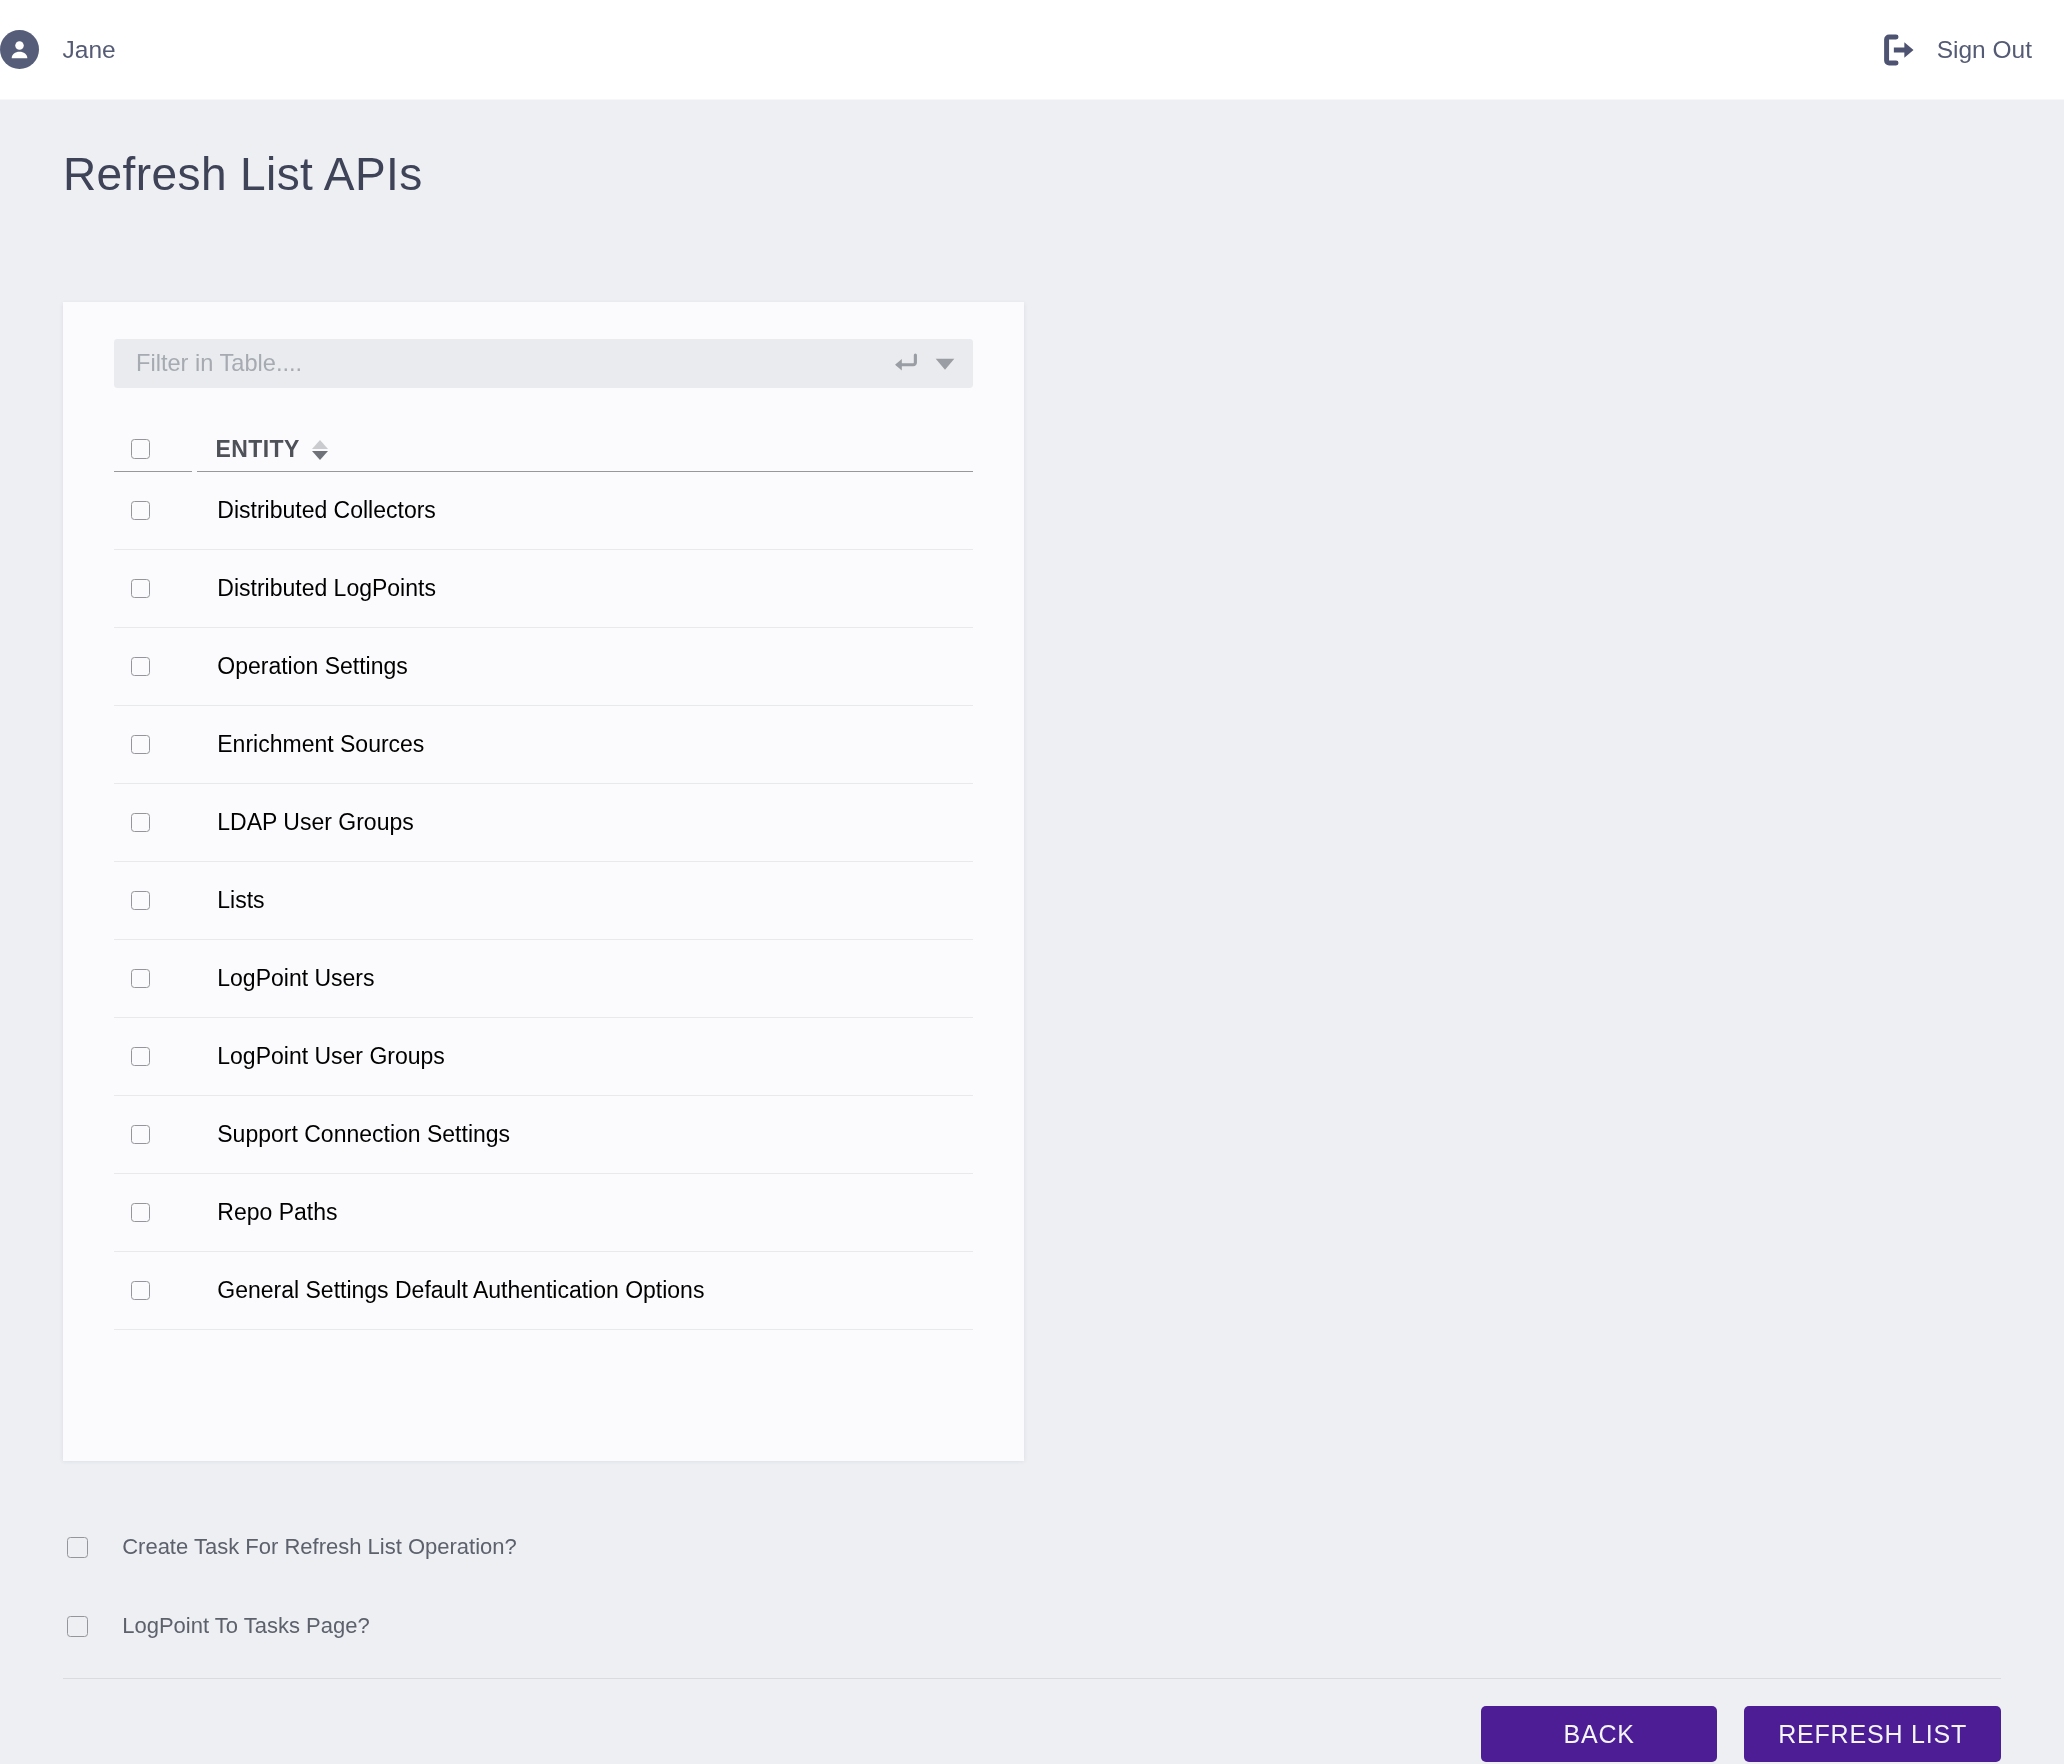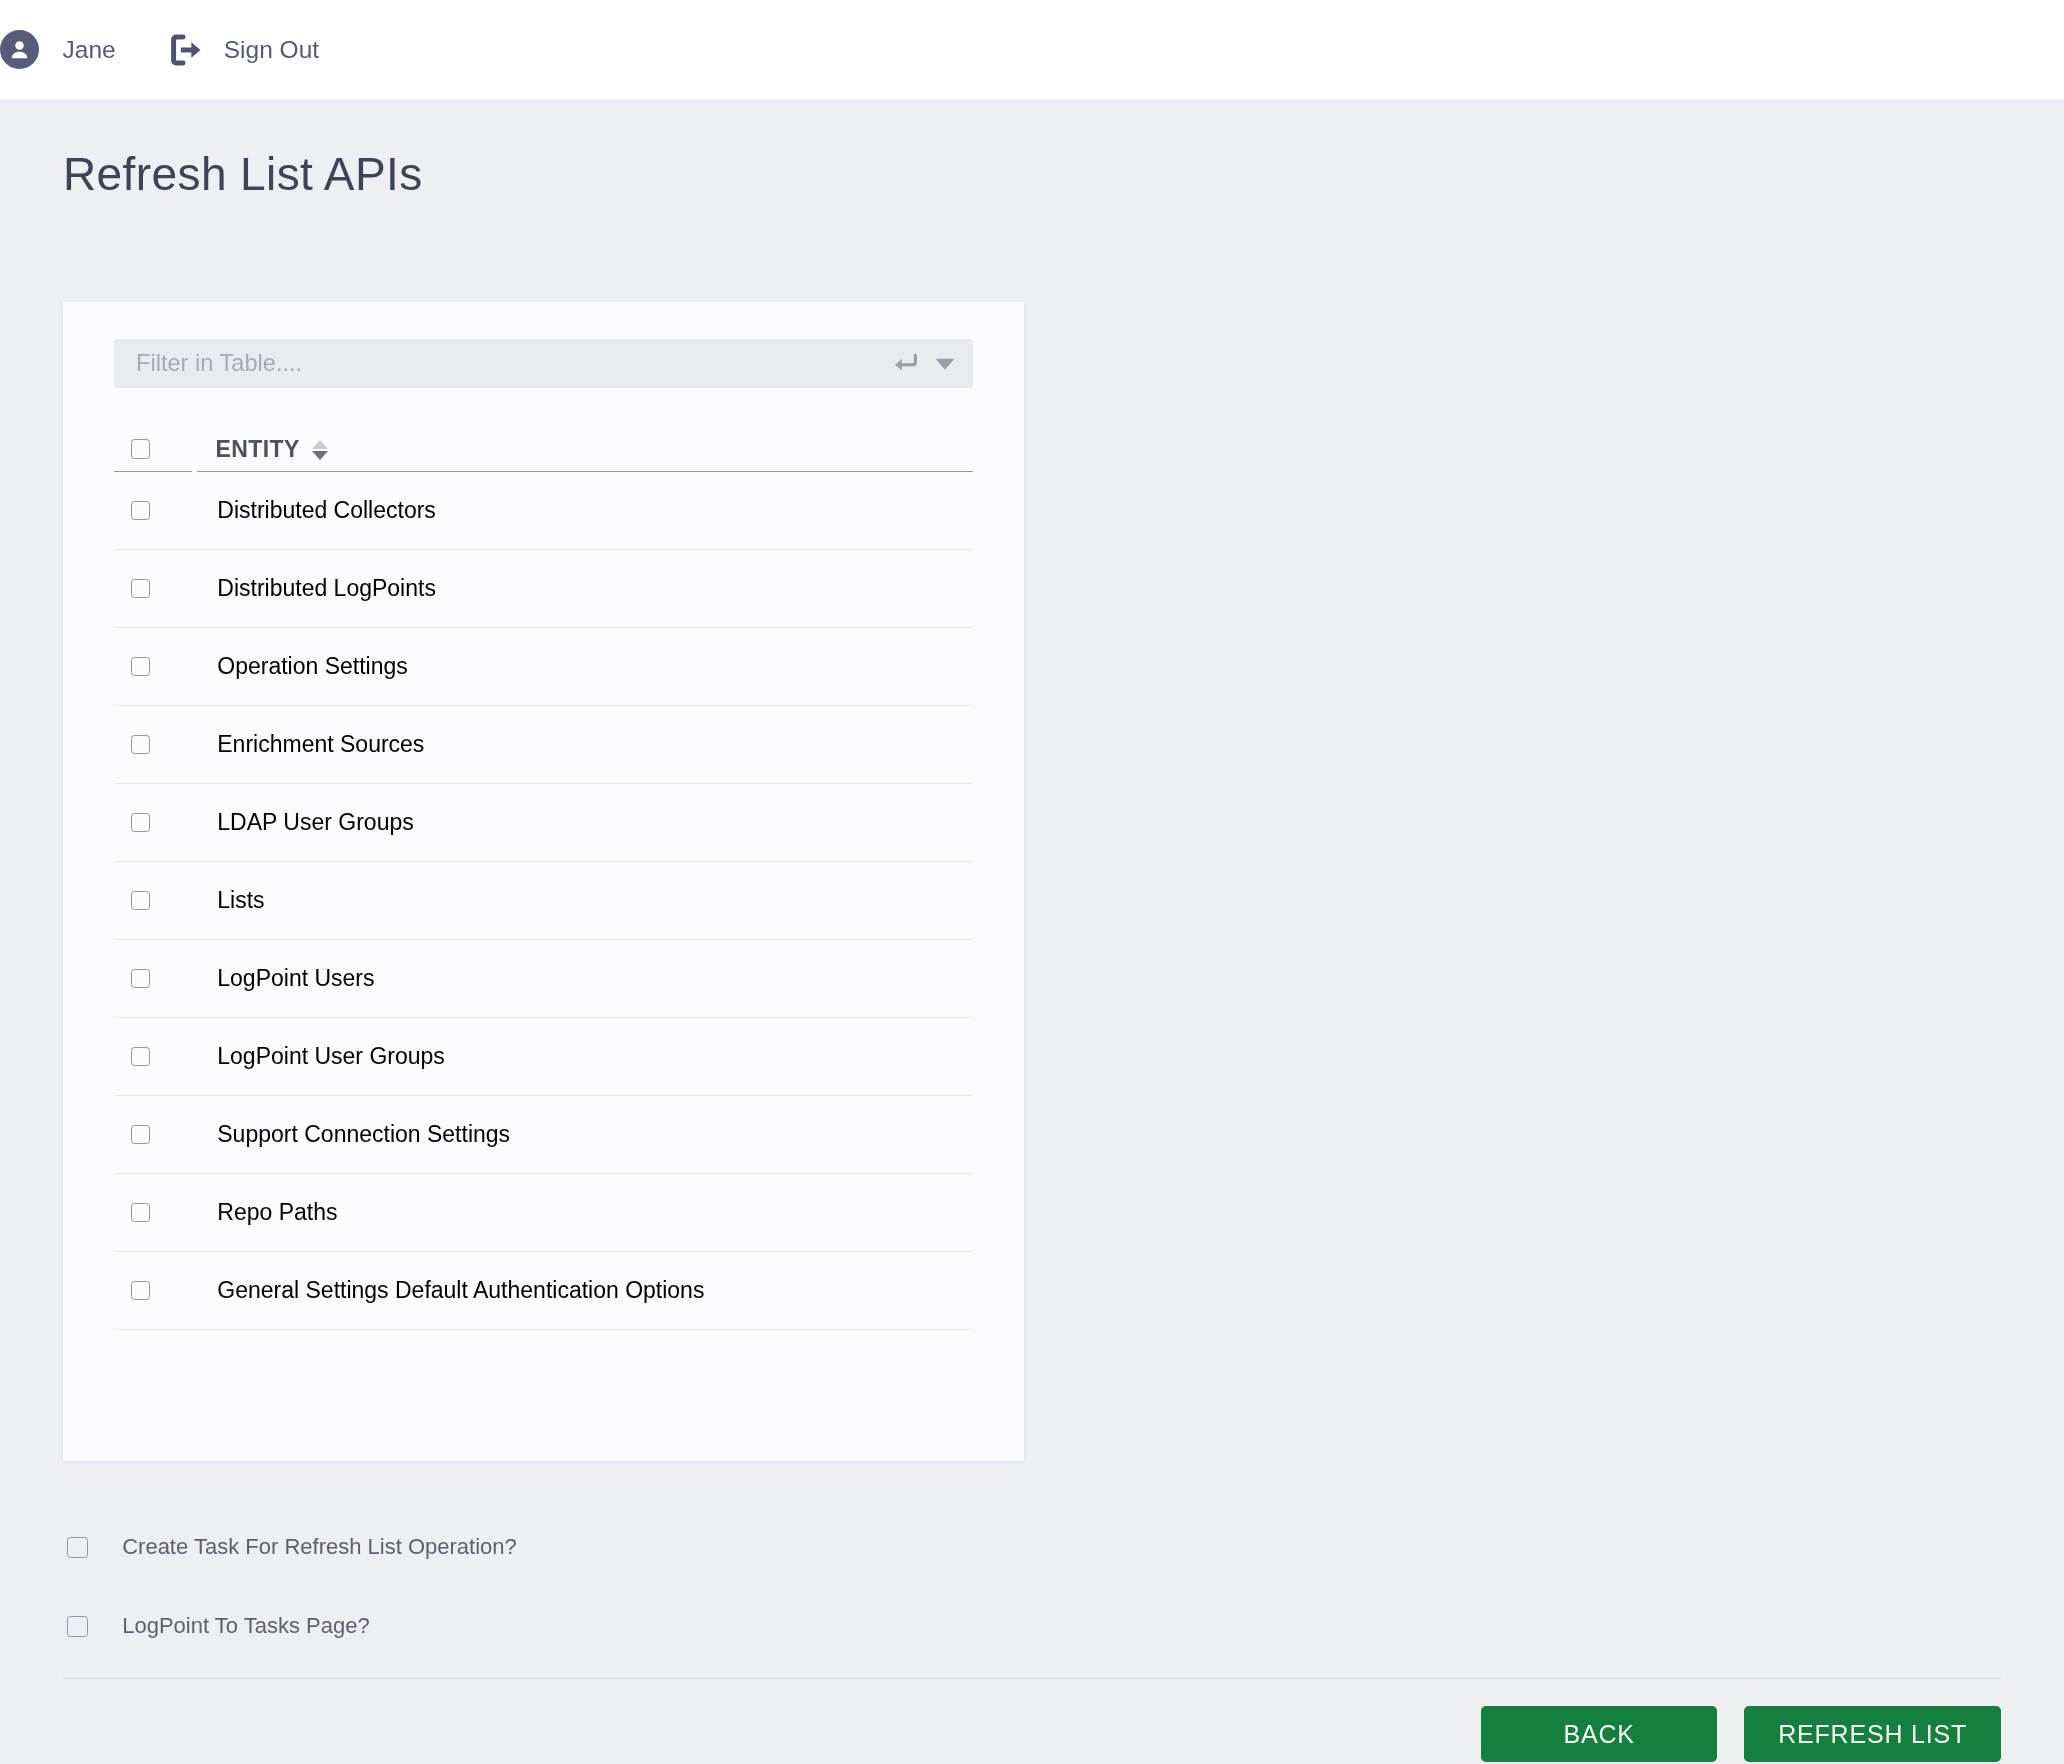--- a/index.html
+++ b/index.html
@@ -2,21 +2,21 @@
 <html style="font-size:13.5px"><head>
 <meta charset="utf-8">
 <style>
   * { margin: 0; padding: 0; box-sizing: border-box; }
   html, body { width: 2064px; background: #edeff3; font-family: "Liberation Sans", sans-serif; }
   .page { width: 2064px; height: 1764px; position: relative; overflow: hidden; }
 
   
   .topbar {
     height: 100px; background: #ffffff; border-bottom: 0.8px solid rgba(0,0,0,0.03);
-    display: flex; align-items: center; justify-content: flex-start; padding-right: 32px;
+    display: flex; align-items: center; justify-content: space-between; padding-right: 32px;
   }
   .user-chip, .signout-chip { display: flex; align-items: center; cursor: pointer; }
   .user-chip { margin-right: 51px; }
   .avatar-circle {
     width: 39px; height: 39px; border-radius: 50%; background: #565d79;
     display: flex; align-items: center; justify-content: center; margin-right: 23.6px;
   }
   .top-label { font-size: 24.5px; color: #555b74; }
   .signout-icon { margin-right: 22px; display: flex; align-items: center; }
 
@@ -72,21 +72,21 @@
   .option-row { display: flex; align-items: center; height: 54px; margin-bottom: 25px; cursor: pointer; }
   .option-row .checkbox { width: 21px; height: 21px; margin-left: 4.2px; }
   .option-label { font-size: 22px; color: #5d616c; margin-left: 34px; }
 
   .divider { border: none; border-top: 1.7px solid #d9dbde; margin-top: 8.4px; }
 
   
   .footer { display: flex; justify-content: flex-end; gap: 27px; margin-top: 27px; }
   .btn {
     height: 56px; min-width: 233px; padding: 0 34px; border: none; border-radius: 5px;
-    background: #15803d; color: #f4f5f8; font-family: "Liberation Sans", sans-serif;
+    background: #4c1d95; color: #f4f5f8; font-family: "Liberation Sans", sans-serif;
     font-size: 25px; letter-spacing: 0.8px; cursor: pointer;
   }
   .btn-back { min-width: 236px; }
 </style>
 </head>
 <body>
 
 <div class="page">
 
   <div class="topbar">

